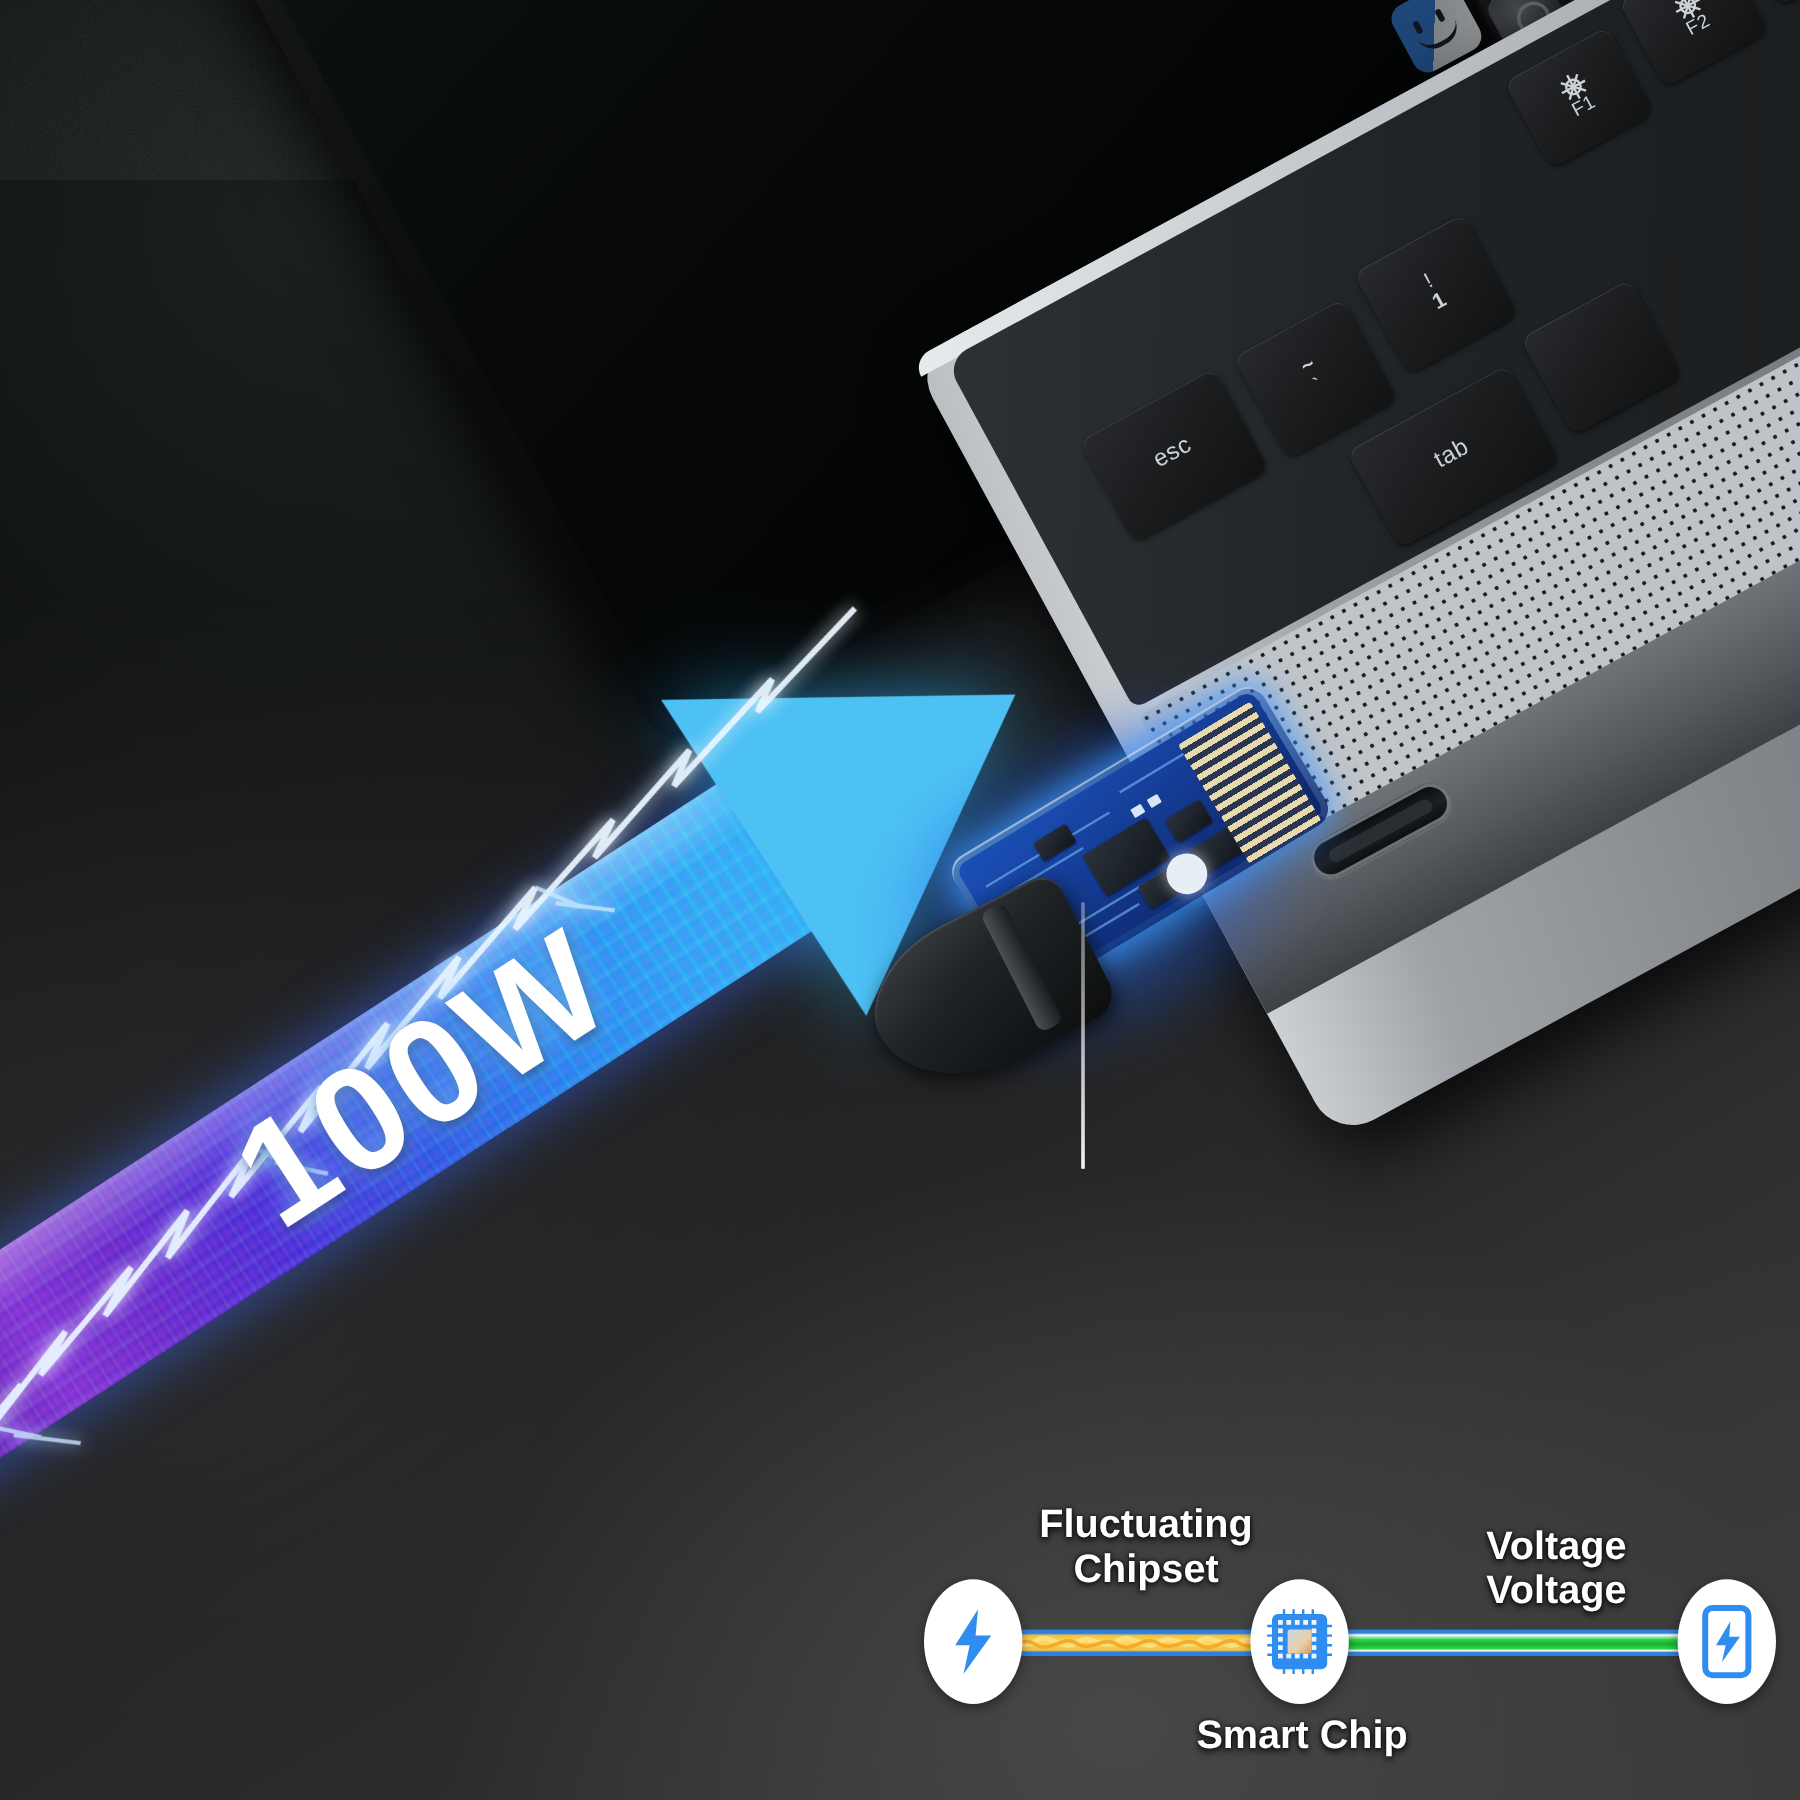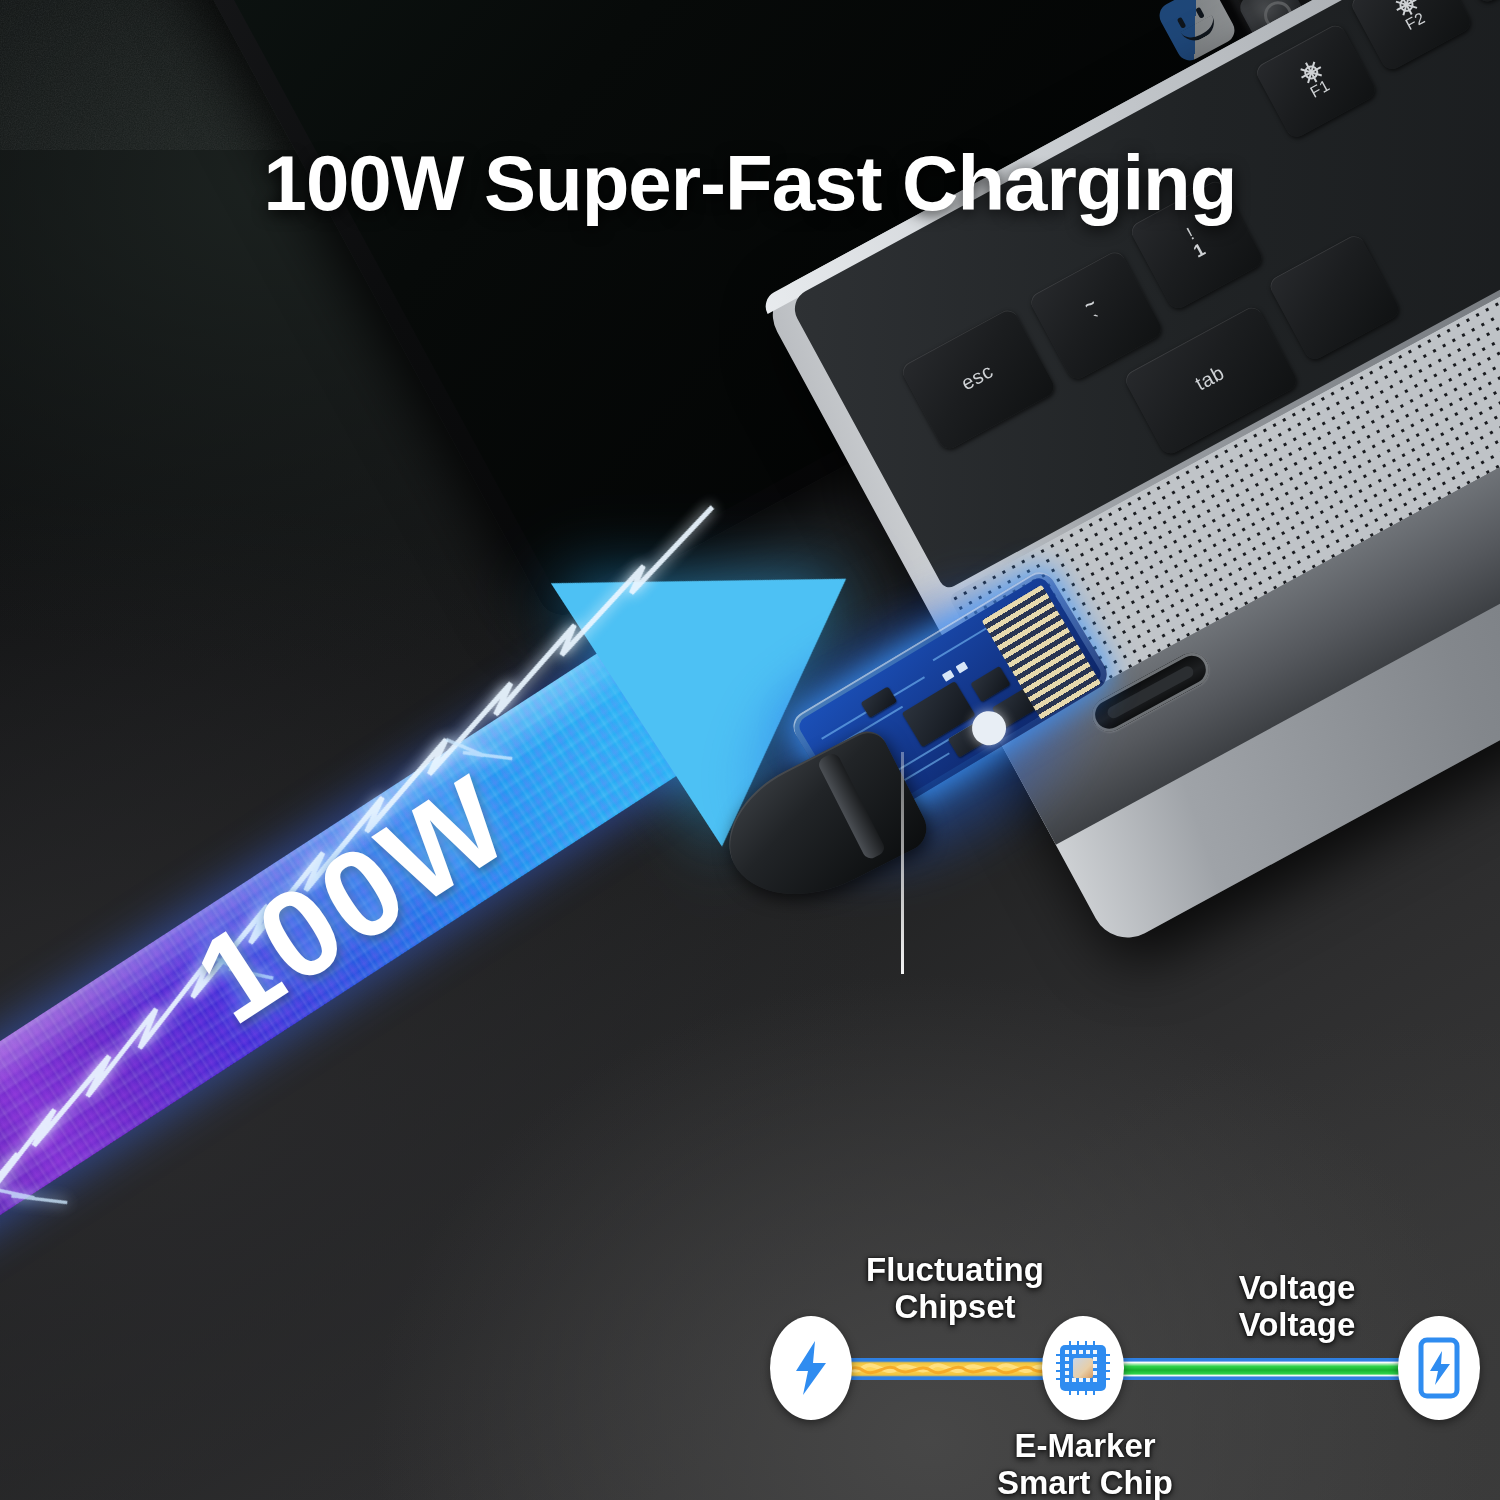--- a/index.html
+++ b/index.html
@@ -380,21 +380,20 @@
         <div class="pad" style="left:166px;top:34px;width:10px;height:8px;"></div>
         <div class="pins"></div>
       </div>
     </div>
     <div class="conn-rubber"></div>
     <div class="conn-ring"></div>
     <div class="leader-dot"></div>
   </div>
   <div class="leader-line"></div>
 
-  <div class="headline">100W Super-Fast Charging</div>
 
   <div class="flow">
 
     <div class="wire-fluct">
       <svg width="226" height="22" viewBox="0 0 226 22" style="position:absolute;inset:0;">
         <path d="M0,11 C12,3 22,19 34,9 C46,2 56,20 68,10 C80,3 90,19 102,9
                  C114,2 124,20 136,10 C148,3 158,19 170,9 C182,2 192,20 204,10 C214,5 220,13 226,11" stroke="#ffe082" stroke-width="4" fill="none" opacity=".95"></path>
         <path d="M0,11 C12,18 22,4 34,13 C46,20 56,3 68,12 C80,19 90,4 102,13
                  C114,20 124,3 136,12 C148,19 158,4 170,13 C182,20 192,3 204,12 C214,17 220,9 226,11" stroke="#f5a623" stroke-width="3" fill="none" opacity=".9"></path>
       </svg>
@@ -464,21 +463,20 @@
         <path d="M25,14 L13,34 L21,34 L18,48 L33,27 L24,27 Z" fill="#2f8cf0"></path>
       </svg>
     </div>
 
     <div class="flow-label lbl-fluct">
       <div>Fluctuating</div>
       <div>Chipset</div>
     </div>
 
     <div class="flow-label lbl-chip">
-      <div>E-Marker</div>
       <div>Smart Chip</div>
     </div>
 
     <div class="flow-label lbl-steady">
       <div>Voltage</div>
       <div>Voltage</div>
     </div>
   </div>
 
 </div>

